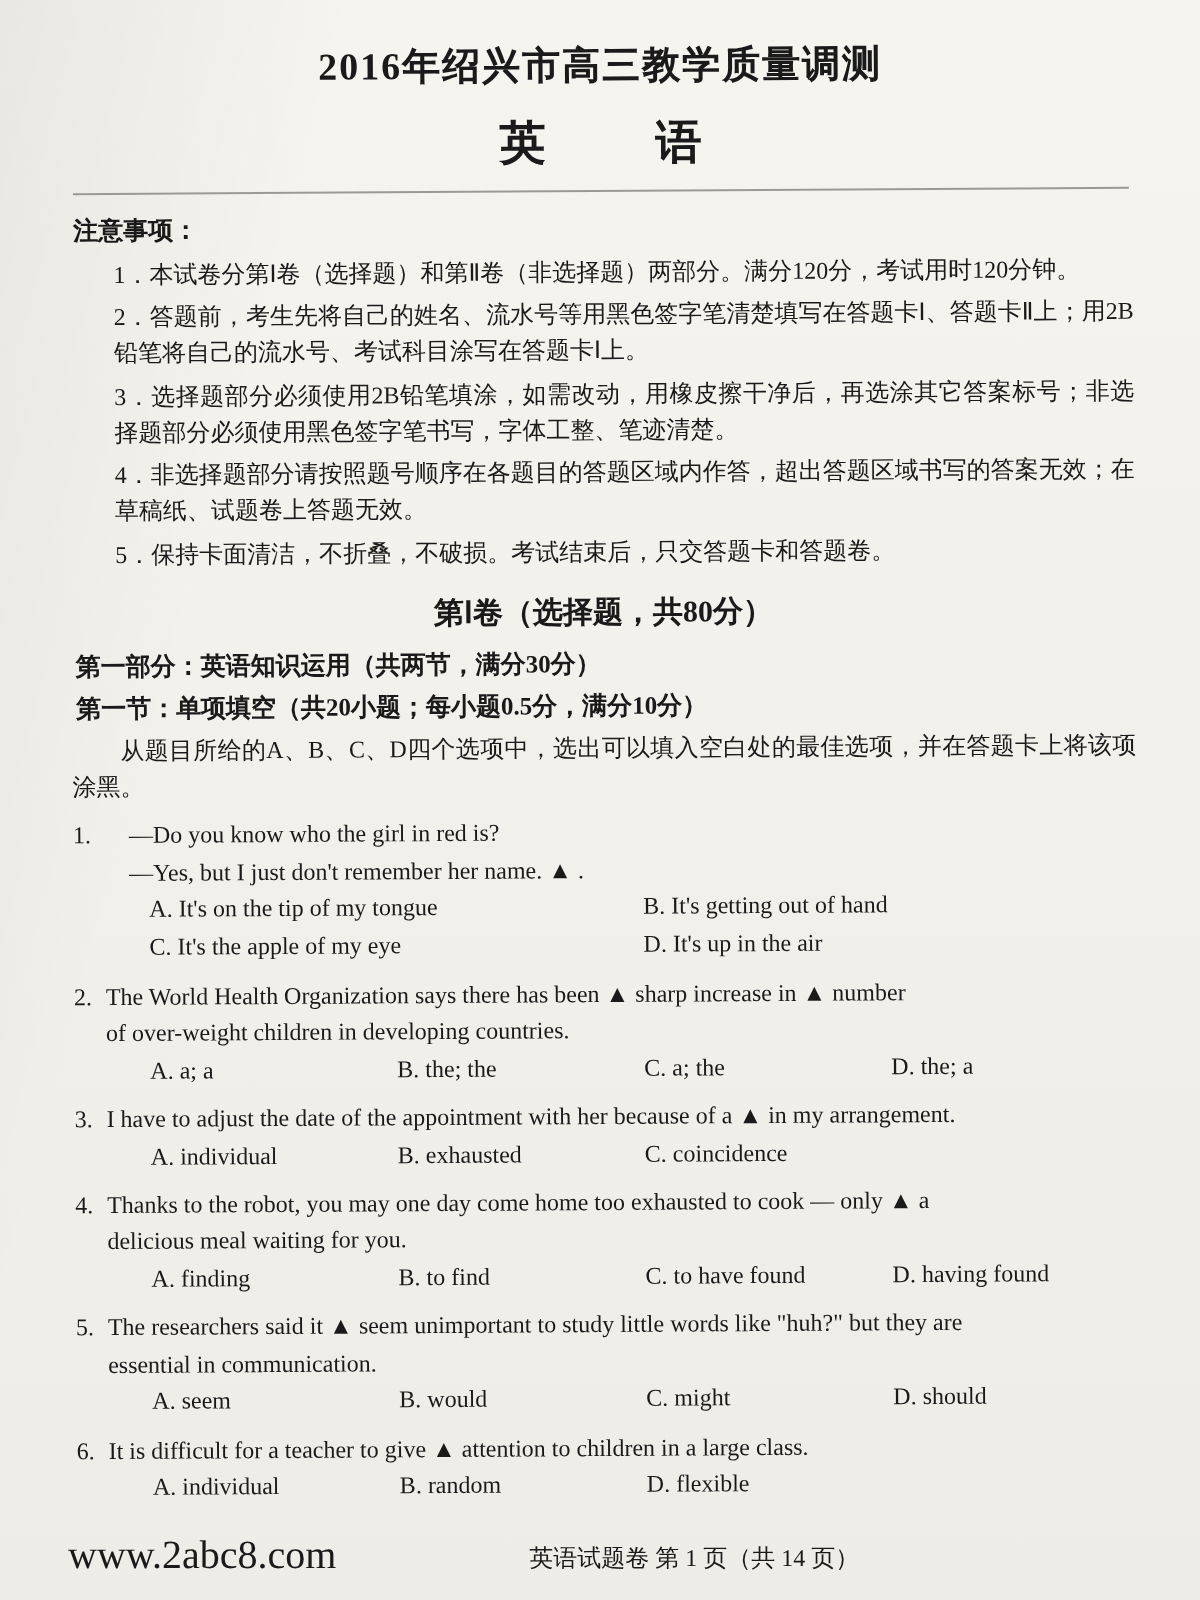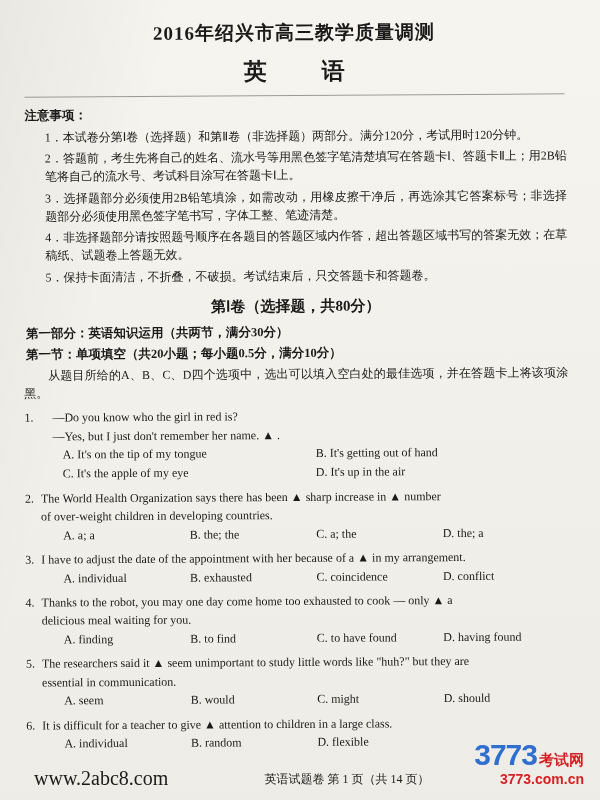--- a/index.html
+++ b/index.html
@@ -6,21 +6,21 @@
   body{
     width:600px;height:800px;
     background:#f3f1ec;
     font-family:"Liberation Serif", serif;
     color:#1a1a1a;
     overflow:hidden;
     position:relative;
   }
   .page{
     position:absolute;inset:0;
-    padding:14px 34px 8px 22px;
+    padding:14px 34px 8px 34px;
     box-sizing:border-box;
     background:
       linear-gradient(105deg, rgba(0,0,0,0.05) 0%, rgba(255,255,255,0) 22%),
       linear-gradient(#f6f4ef,#eeece6);
   }
   .title1{
     text-align:center;
     font-size:19px;
     font-weight:bold;
     letter-spacing:1px;
@@ -180,21 +180,20 @@
     <div class="q">
       <span class="num">3.</span>
       <span class="body">
         <span class="ln">I have to adjust the date of the appointment with her because of a ▲ in my arrangement.</span>
       </span>
     </div>
     <div class="opts o4">
       <span>A. individual</span>
       <span>B. exhausted</span>
       <span>C. coincidence</span>
-      <span>D. conflict</span>
     </div>
 
     <div class="q">
       <span class="num">4.</span>
       <span class="body">
         <span class="ln">Thanks to the robot, you may one day come home too exhausted to cook — only ▲ a</span>
         <span class="ln">delicious meal waiting for you.</span>
       </span>
     </div>
     <div class="opts o4">
@@ -230,17 +229,13 @@
       <span>D. flexible</span>
     </div>
 
   </div>
 
   <div class="footer">
     <span class="site">www.2abc8.com</span>
     <span class="center">英语试题卷        第 1 页（共 14 页）</span>
   </div>
 
-  <div class="wm">
-    <div class="big"><span>3773</span><span class="cn">考试网</span></div>
-    <div class="sub">3773.com.cn</div>
-  </div>
 </div>
 
 </body></html>

